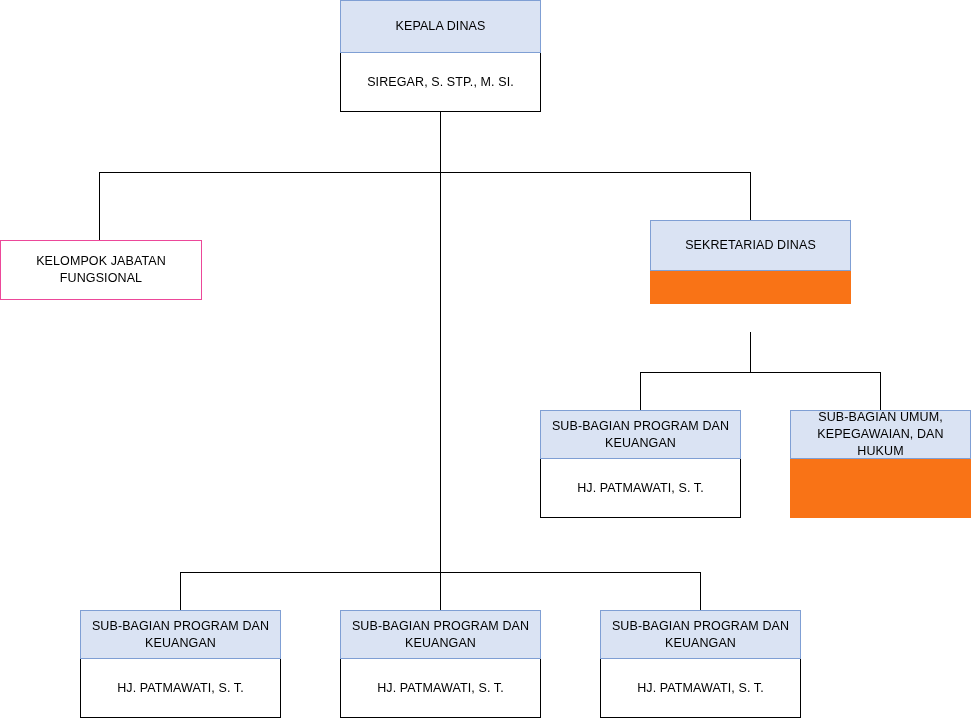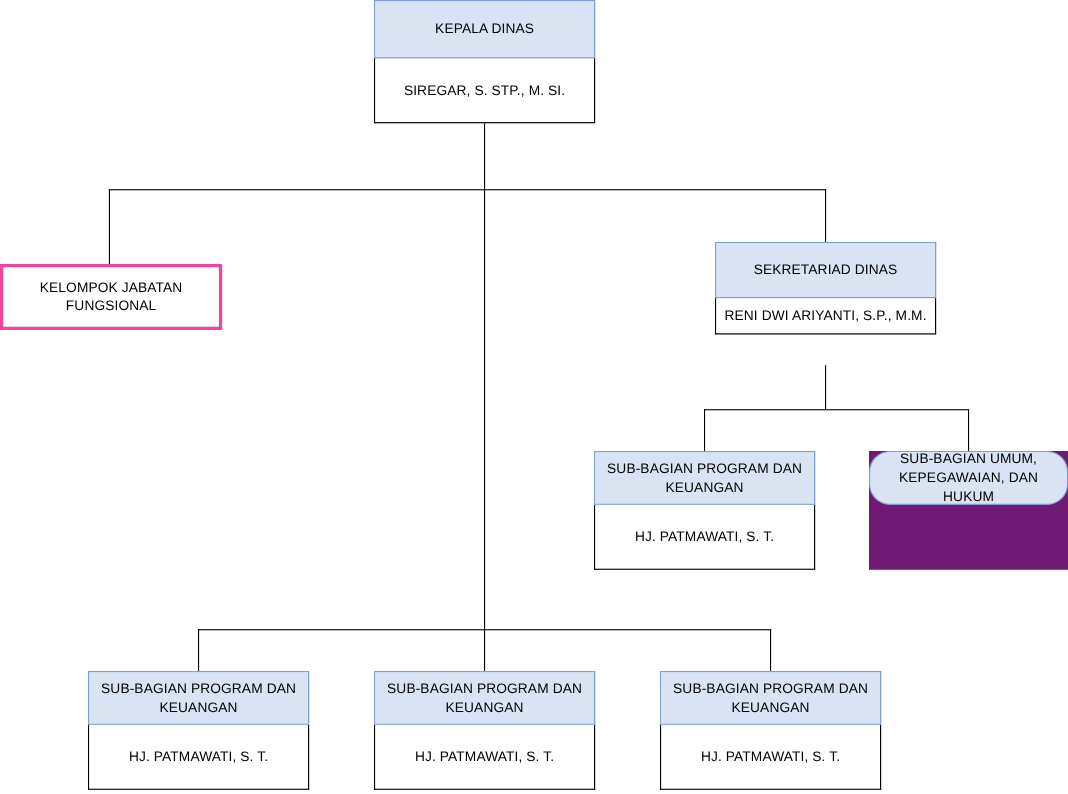--- a/index.html
+++ b/index.html
@@ -27,21 +27,21 @@
   }
   .line-v { width: 1px; }
   .line-h { height: 1px; }
 
   
   .node {
     position: absolute;
     box-sizing: border-box;
     display: flex;
     flex-direction: column;
-    background: #701a75;
+    background: #f97316;
   }
   .node-header {
     box-sizing: border-box;
     background: #dae3f3;
     border: 1px solid #7f9fd4;
     display: flex;
     align-items: center;
     justify-content: center;
     text-align: center;
     padding: 4px 8px;
@@ -61,21 +61,21 @@
     padding: 4px 4px;
     font-size: 12.5px;
     line-height: 1.35;
     letter-spacing: 0.1px;
     flex: 1 1 auto;
   }
   
   .node-plain {
     box-sizing: border-box;
     background: #ffffff;
-    border: 3px solid #ec4899;
+    border: 1px solid #ec4899;
     display: flex;
     align-items: center;
     justify-content: center;
     text-align: center;
     padding: 4px 20px;
     font-size: 12.5px;
     line-height: 1.35;
     letter-spacing: 0.1px;
     width: 100%;
     height: 100%;
@@ -87,21 +87,21 @@
 
   #node-kelompok       { left:   0px; top: 240px; width: 202px; height:  60px; }
 
   #node-sekretariad    { left: 650px; top: 220px; width: 201px; height: 84px; }
   #node-sekretariad    .node-header { height: 51px; }
 
   #node-subbag-prog-1  { left: 540px; top: 410px; width: 201px; height: 108px; }
   #node-subbag-prog-1  .node-header { height: 49px; }
 
   #node-subbag-umum    { left: 790px; top: 410px; width: 181px; height: 108px; }
-  #node-subbag-umum    .node-header { height: 49px; border-radius: 19px; }
+  #node-subbag-umum    .node-header { height: 49px; }
 
   #node-subbag-prog-2  { left:  80px; top: 610px; width: 201px; height: 108px; }
   #node-subbag-prog-2  .node-header { height: 49px; }
 
   #node-subbag-prog-3  { left: 340px; top: 610px; width: 201px; height: 108px; }
   #node-subbag-prog-3  .node-header { height: 49px; }
 
   #node-subbag-prog-4  { left: 600px; top: 610px; width: 201px; height: 108px; }
   #node-subbag-prog-4  .node-header { height: 49px; }
 
@@ -145,21 +145,20 @@
     <div class="node-header">KEPALA DINAS</div>
     <div class="node-body">SIREGAR, S. STP., M. SI.</div>
   </div>
 
   <div class="node" id="node-kelompok">
     <div class="node-plain">KELOMPOK JABATAN FUNGSIONAL</div>
   </div>
 
   <div class="node" id="node-sekretariad">
     <div class="node-header">SEKRETARIAD DINAS</div>
-    <div class="node-body">RENI DWI ARIYANTI, S.P., M.M.</div>
   </div>
 
   <div class="node" id="node-subbag-prog-1">
     <div class="node-header">SUB-BAGIAN PROGRAM DAN KEUANGAN</div>
     <div class="node-body">HJ. PATMAWATI, S. T.</div>
   </div>
 
   <div class="node" id="node-subbag-umum">
     <div class="node-header">SUB-BAGIAN UMUM, KEPEGAWAIAN, DAN HUKUM</div>
   </div>

